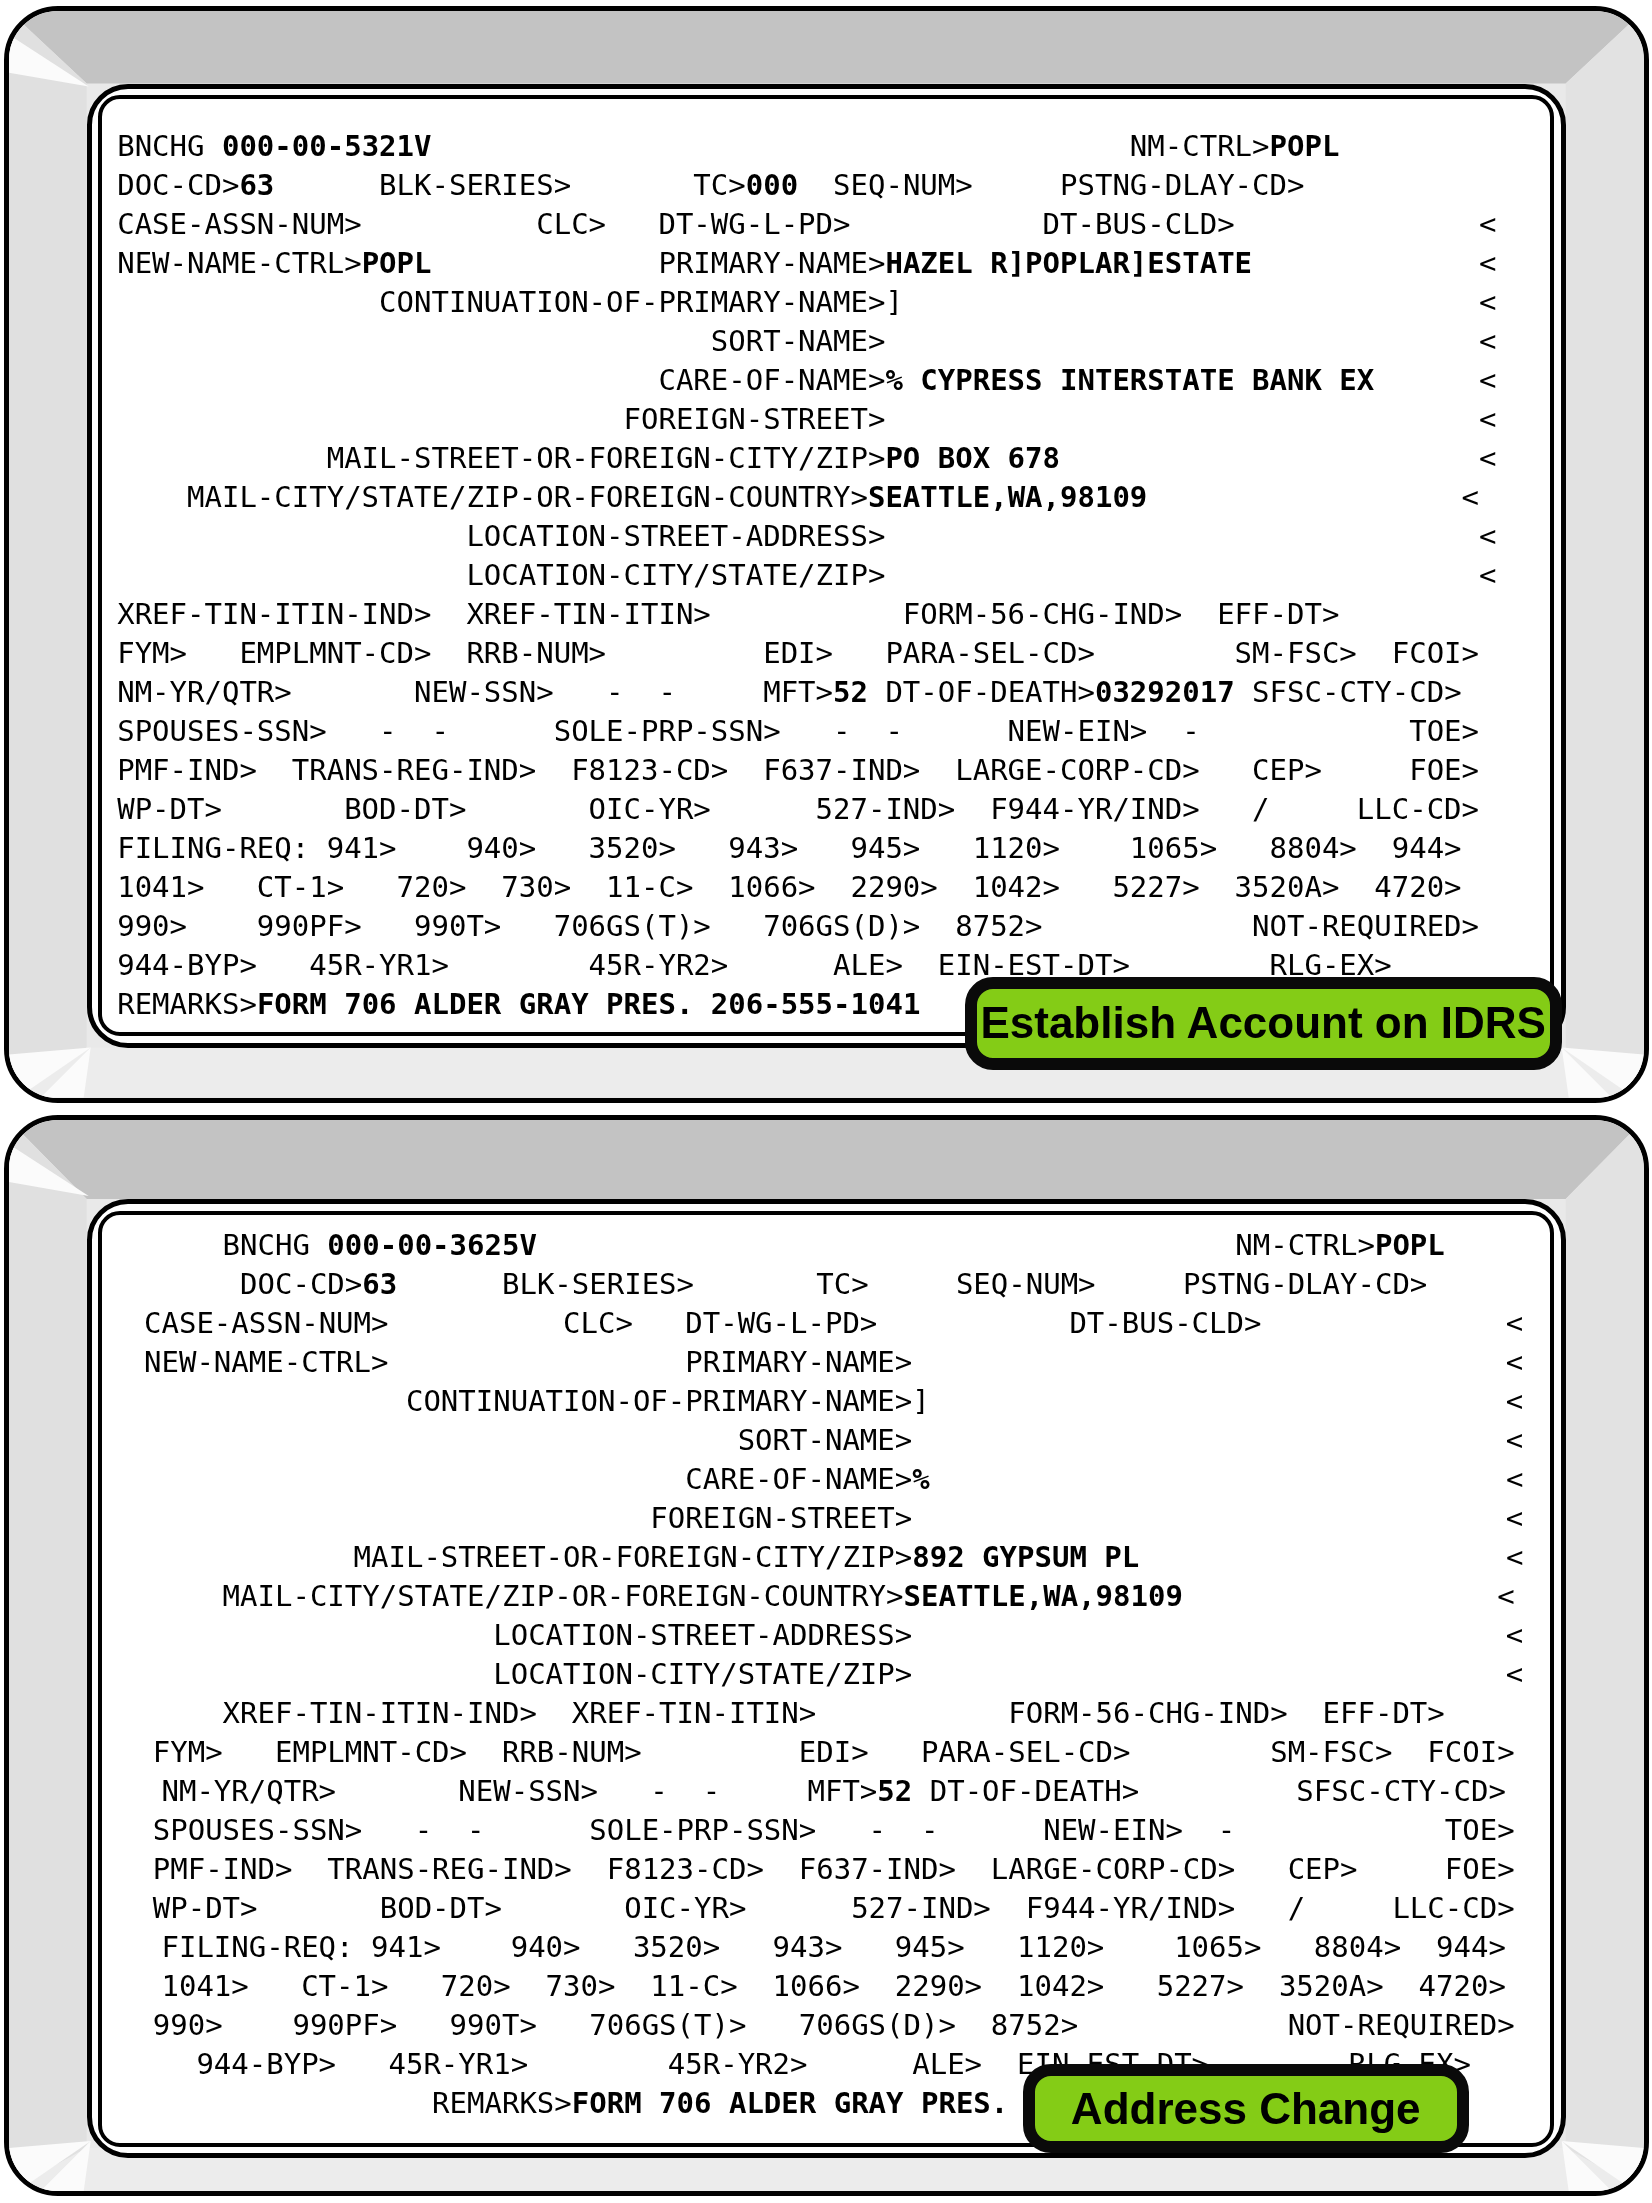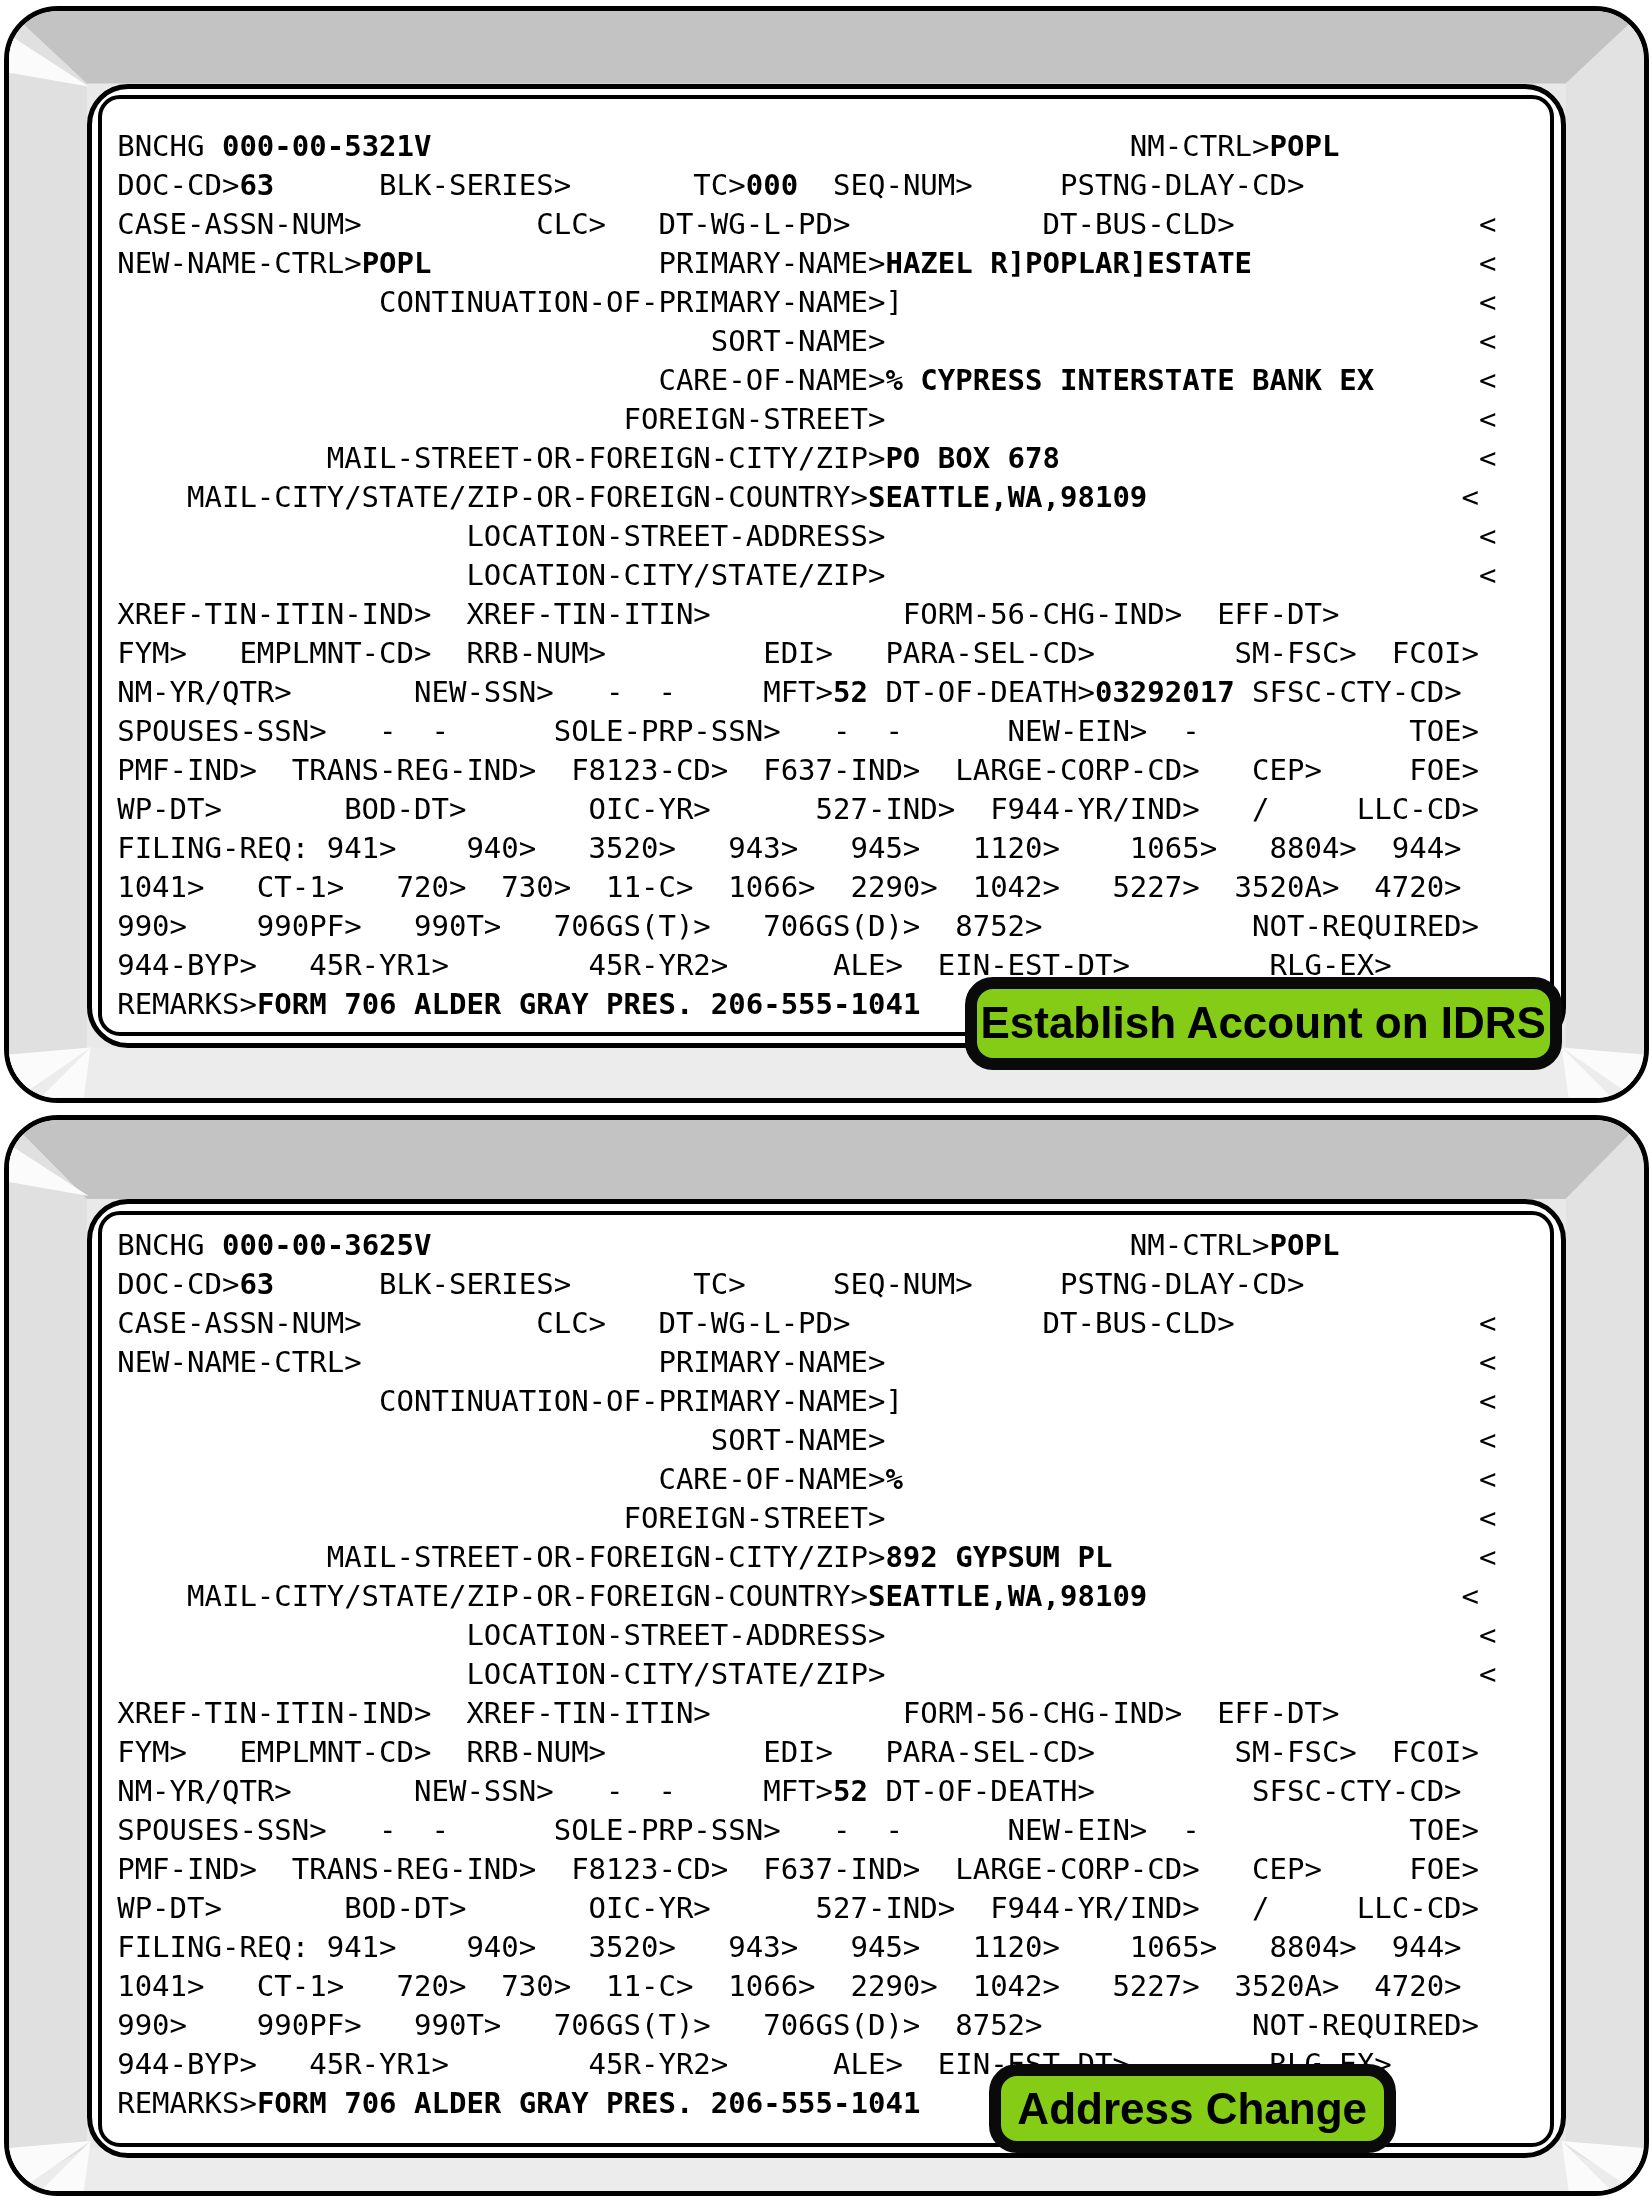--- a/index.html
+++ b/index.html
@@ -31,21 +31,21 @@
   .glint-tl{clip-path:polygon(0 24px,0 62px,80px 76px);}
   .glint-bl1{clip-path:polygon(82px calc(100% - 50px),0 calc(100% - 43px),9.3px 100%);}
   .glint-bl2{clip-path:polygon(82px calc(100% - 50px),32px 100%,75px 100%);}
   .glint-br1{clip-path:polygon(calc(100% - 82px) calc(100% - 50px),calc(100% - 9.3px) 100%,100% calc(100% - 43px));}
   .glint-br2{clip-path:polygon(calc(100% - 82px) calc(100% - 50px),calc(100% - 75px) 100%,calc(100% - 32px) 100%);}
   .screen{
     position:absolute;left:78px;right:78px;
     background:#ffffff;border:5.6px solid #000;border-radius:41px;
   }
   #monitor-1 .screen{top:73px;bottom:50px;}
-  #monitor-2 .screen{top:79px;bottom:33px;}
+  #monitor-2 .screen{top:79px;bottom:33px;text-align:center;}
   .screen-inner{
     position:absolute;inset:6.5px;border:4.7px solid #000;border-radius:22px;
     overflow:hidden;
   }
   .term{
     margin:0;white-space:pre;color:#000;
     font-family:"DejaVu Sans Mono",monospace;
     font-size:29px;line-height:39px;
   }
   #monitor-1 .term{padding:28px 0 0 15px;}
@@ -53,21 +53,21 @@
   .ln{height:39px;}
   .b{font-weight:bold;}
   .tag{
     position:absolute;box-sizing:border-box;z-index:5;
     background:#84cc16;border:12px solid #0a0a0a;border-radius:28px;
     display:flex;align-items:center;justify-content:center;
     font-family:"Liberation Sans",sans-serif;font-weight:bold;font-size:44px;
     color:#000;white-space:nowrap;
   }
   #tag-1{left:956px;top:966px;width:597px;height:93px;}
-  #tag-2{left:980px;top:944px;width:407px;height:89px;}
+  #tag-2{left:1014px;top:944px;width:446px;height:89px;}
 </style>
 </head>
 <body>
 
 <div class="monitor" id="monitor-1">
   <div class="bezel-layer bezel-top"></div>
   <div class="bezel-layer bezel-left"></div>
   <div class="bezel-layer bezel-right"></div>
   <div class="bezel-layer bezel-bottom"></div>
   <div class="glint glint-tl"></div>

